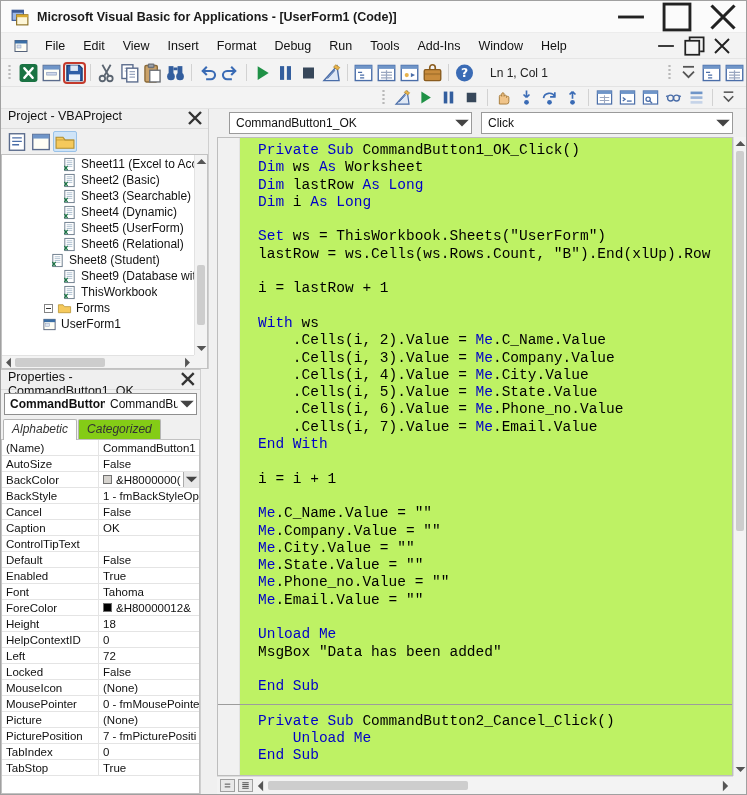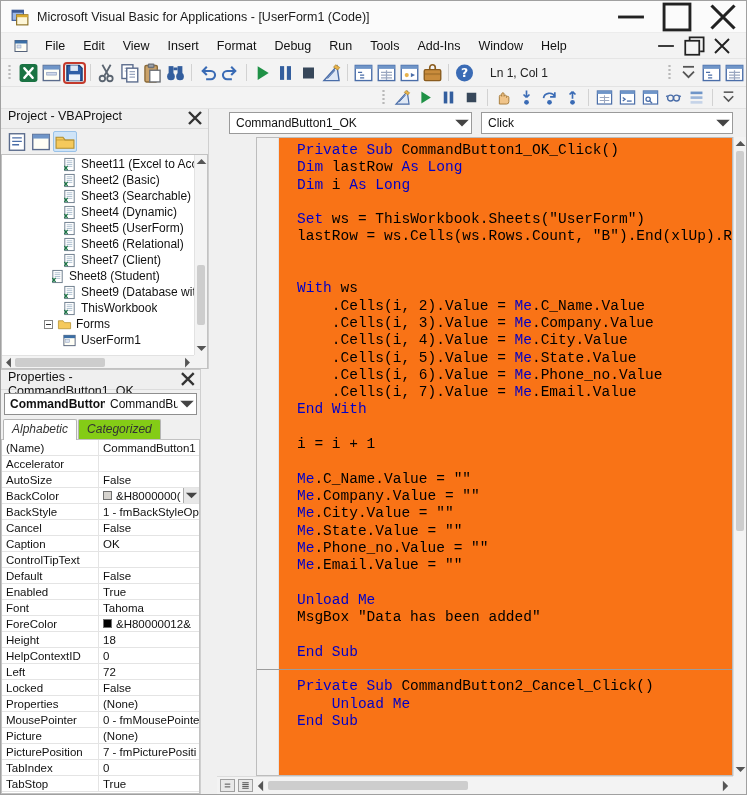--- a/index.html
+++ b/index.html
@@ -3,21 +3,21 @@
 <meta charset="utf-8">
 <style>
   *{margin:0;padding:0;box-sizing:border-box;}
   html,body{background:#9a9a9a;}
   .window{position:relative;width:747px;height:795px;background:#f0f0f0;font-family:"Liberation Sans",sans-serif;font-size:12px;color:#111;overflow:hidden;border:1px solid #a0a0a0;}
 
   
   .titlebar{position:absolute;left:0;top:0;right:0;height:32px;background:#fbfbfb;display:flex;align-items:center;border-bottom:1px solid #ececec;}
   .app-icon{width:18px;height:18px;margin:0 8px 0 10px;flex:none;}
   .app-icon svg{width:100%;height:100%;}
-  .title-text{font-size:12.5px;color:#1a1a1a;white-space:nowrap;}
+  .title-text{font-size:12.5px;color:#1a1a1a;white-space:nowrap;font-weight:bold;}
   .win-controls{margin-left:auto;display:flex;height:100%;}
   .win-btn{width:46px;height:100%;display:flex;align-items:center;justify-content:center;}
   .win-btn svg{width:15px;height:15px;}
 
   
   .menubar{position:absolute;left:0;top:32px;right:0;height:26px;background:#f3f3f3;display:flex;align-items:center;border-bottom:1px solid #e5e5e5;}
   .mdi-icon{width:16px;height:16px;margin:0 7px 0 12px;flex:none;}
   .mdi-icon svg{width:100%;height:100%;}
   .menu-items{display:flex;align-items:center;justify-content:center;}
   .menu-item{padding:4px 9px;font-size:12.5px;color:#111;border-radius:3px;}
@@ -81,21 +81,21 @@
   .swatch{width:9px;height:9px;border:1px solid #707070;margin-right:4px;flex:none;}
   .prop-dd{position:absolute;right:0;top:0;bottom:0;width:16px;background:#e8e8e8;border-left:1px solid #ababab;display:flex;align-items:center;justify-content:center;}
   .prop-dd svg{width:8px;height:8px;}
 
   
   .code-panel{position:absolute;left:216px;top:108px;right:0;bottom:0;background:#f0f0f0;}
   .code-combos{position:absolute;left:0;right:0;top:0;height:28px;display:flex;align-items:center;padding:0 13px 0 12px;gap:9px;}
   .combo{height:22px;background:#fff;border:1px solid #9a9a9a;display:flex;align-items:center;padding-left:6px;font-size:12px;overflow:hidden;}
   .combo.obj{width:243px;flex:none;}
   .combo.proc{flex:1;}
-  .code-view{position:absolute;left:0;top:28px;right:13px;bottom:18px;background:#f97316;border:1px solid #bdbdbd;overflow:hidden;margin-left:39px;}
+  .code-view{position:absolute;left:0;top:28px;right:13px;bottom:18px;background:#bef264;border:1px solid #bdbdbd;overflow:hidden;}
   .code-margin{position:absolute;left:0;top:0;bottom:0;width:22px;background:#f1f1f1;border-right:1px solid #e3e3e3;}
   .code-content{position:absolute;left:22px;top:4px;right:0;font-family:"Liberation Mono","DejaVu Sans Mono",monospace;font-size:14.5px;line-height:17.3px;color:#000;}
   .code-line{white-space:pre;height:17.3px;padding-left:18px;}
   .code-line .k{color:var(--kw,#0000c8);}
   .code-line .n{color:#000;}
   .code-sep{height:17.3px;position:relative;}
   .code-sep::after{content:"";position:absolute;left:-22px;right:0;top:8px;border-top:1px solid #9c9c9c;}
   .code-vsb{position:absolute;top:28px;right:0;width:13px;bottom:18px;background:#f3f3f3;border-left:1px solid #dcdcdc;}
   .code-hsb{position:absolute;left:0;right:13px;bottom:0;height:18px;background:#f3f3f3;border-top:1px solid #dcdcdc;display:flex;align-items:center;}
   .code-corner{position:absolute;right:0;bottom:0;width:13px;height:18px;background:#f3f3f3;}
@@ -536,30 +536,20 @@
           <div class="tree-row" style="padding-left: 60px;">
             <span class="tree-icon">
               <svg viewBox="0 0 16 16" style="width: 100%; height: 100%; display: block;">
                 <rect x="3" y="1.5" width="10" height="13" fill="#fff" stroke="#6a7a8a"></rect>
                 <path d="M5 4h6M5 6h6M5 8h6M5 10h6" stroke="#9ab0c4" stroke-width="0.8"></path>
                 <path d="M2.5 9.5l3.5 4.5M6 9.5l-3.5 4.5" stroke="#1a7343" stroke-width="1.3"></path>
               </svg>
             </span>
             <span class="tree-label">Sheet6 (Relational)</span>
           </div>
-          <div class="tree-row" style="padding-left: 60px;">
-            <span class="tree-icon">
-              <svg viewBox="0 0 16 16" style="width: 100%; height: 100%; display: block;">
-                <rect x="3" y="1.5" width="10" height="13" fill="#fff" stroke="#6a7a8a"></rect>
-                <path d="M5 4h6M5 6h6M5 8h6M5 10h6" stroke="#9ab0c4" stroke-width="0.8"></path>
-                <path d="M2.5 9.5l3.5 4.5M6 9.5l-3.5 4.5" stroke="#1a7343" stroke-width="1.3"></path>
-              </svg>
-            </span>
-            <span class="tree-label">Sheet7 (Client)</span>
-          </div>
           <div class="tree-row" style="padding-left: 48px;">
             <span class="tree-icon">
               <svg viewBox="0 0 16 16" style="width: 100%; height: 100%; display: block;">
                 <rect x="3" y="1.5" width="10" height="13" fill="#fff" stroke="#6a7a8a"></rect>
                 <path d="M5 4h6M5 6h6M5 8h6M5 10h6" stroke="#9ab0c4" stroke-width="0.8"></path>
                 <path d="M2.5 9.5l3.5 4.5M6 9.5l-3.5 4.5" stroke="#1a7343" stroke-width="1.3"></path>
               </svg>
             </span>
             <span class="tree-label">Sheet8 (Student)</span>
           </div>
@@ -590,21 +580,21 @@
                 <path d="M2 4.5h5" stroke="#333" stroke-width="1"></path>
               </svg>
             </span>
             <span class="tree-icon">
               <svg viewBox="0 0 16 16" style="width: 100%; height: 100%; display: block;">
                 <path d="M1.5 4h5l1.5 2h6.5v6.5h-13z" fill="#f5c95c" stroke="#b38f2e" stroke-width="0.8"></path>
               </svg>
             </span>
             <span class="tree-label">Forms</span>
           </div>
-          <div class="tree-row" style="padding-left: 60px;">
+          <div class="tree-row" style="padding-left: 40px;">
             <span class="tree-icon">
               <svg viewBox="0 0 16 16" style="width: 100%; height: 100%; display: block;">
                 <rect x="2" y="2.5" width="12" height="11" fill="#fffef5" stroke="#55627a"></rect>
                 <rect x="2" y="2.5" width="12" height="3" fill="#3b6ea5"></rect>
                 <rect x="4" y="7" width="4" height="3" fill="#d9e2f0" stroke="#8899bb" stroke-width="0.5"></rect>
               </svg>
             </span>
             <span class="tree-label">UserForm1</span>
           </div>
         </div>
@@ -661,26 +651,20 @@
         <span class="props-tab">Categorized</span>
       </div>
     <div class="props-grid">
         <div class="prop-row">
           <div class="prop-name">(Name)</div>
           <div class="prop-value">
             <span class="prop-text">CommandButton1</span>
           </div>
         </div>
         <div class="prop-row">
-          <div class="prop-name">Accelerator</div>
-          <div class="prop-value">
-            <span class="prop-text"></span>
-          </div>
-        </div>
-        <div class="prop-row">
           <div class="prop-name">AutoSize</div>
           <div class="prop-value">
             <span class="prop-text">False</span>
           </div>
         </div>
         <div class="prop-row">
           <div class="prop-name">BackColor</div>
           <div class="prop-value">
             <span class="swatch" style="background: rgb(214, 211, 206);"></span>
             <span class="prop-text">&amp;H8000000(</span>
@@ -758,21 +742,21 @@
             <span class="prop-text">72</span>
           </div>
         </div>
         <div class="prop-row">
           <div class="prop-name">Locked</div>
           <div class="prop-value">
             <span class="prop-text">False</span>
           </div>
         </div>
         <div class="prop-row">
-          <div class="prop-name">Properties</div>
+          <div class="prop-name">MouseIcon</div>
           <div class="prop-value">
             <span class="prop-text">(None)</span>
           </div>
         </div>
         <div class="prop-row">
           <div class="prop-name">MousePointer</div>
           <div class="prop-value">
             <span class="prop-text">0 - fmMousePointe</span>
           </div>
         </div>
@@ -819,26 +803,28 @@
             <svg viewBox="0 0 8 8" style="width: 100%; height: 100%; display: block;">
               <path d="M1 2.5L4 5.5 7 2.5z" fill="#444"></path>
             </svg>
           </span>
       </div>
     </div>
     <div class="code-view">
       <div class="code-margin"></div>
       <div class="code-content" style="--kw: #0000c8;">
           <div class="code-line"><span class="k">Private Sub </span><span class="n">CommandButton1_OK_Click()</span></div>
+          <div class="code-line"><span class="k">Dim </span><span class="n">ws </span><span class="k">As </span><span class="n">Worksheet</span></div>
           <div class="code-line"><span class="k">Dim </span><span class="n">lastRow </span><span class="k">As Long</span></div>
           <div class="code-line"><span class="k">Dim </span><span class="n">i </span><span class="k">As Long</span></div>
           <div class="code-line"></div>
           <div class="code-line"><span class="k">Set </span><span class="n">ws = ThisWorkbook.Sheets("UserForm")</span></div>
           <div class="code-line"><span class="n">lastRow = ws.Cells(ws.Rows.Count, "B").End(xlUp).Row</span></div>
           <div class="code-line"></div>
+          <div class="code-line"><span class="n">i = lastRow + 1</span></div>
           <div class="code-line"></div>
           <div class="code-line"><span class="k">With </span><span class="n">ws</span></div>
           <div class="code-line"><span class="n">    .Cells(i, 2).Value = </span><span class="k">Me</span><span class="n">.C_Name.Value</span></div>
           <div class="code-line"><span class="n">    .Cells(i, 3).Value = </span><span class="k">Me</span><span class="n">.Company.Value</span></div>
           <div class="code-line"><span class="n">    .Cells(i, 4).Value = </span><span class="k">Me</span><span class="n">.City.Value</span></div>
           <div class="code-line"><span class="n">    .Cells(i, 5).Value = </span><span class="k">Me</span><span class="n">.State.Value</span></div>
           <div class="code-line"><span class="n">    .Cells(i, 6).Value = </span><span class="k">Me</span><span class="n">.Phone_no.Value</span></div>
           <div class="code-line"><span class="n">    .Cells(i, 7).Value = </span><span class="k">Me</span><span class="n">.Email.Value</span></div>
           <div class="code-line"><span class="k">End With</span></div>
           <div class="code-line"></div>

